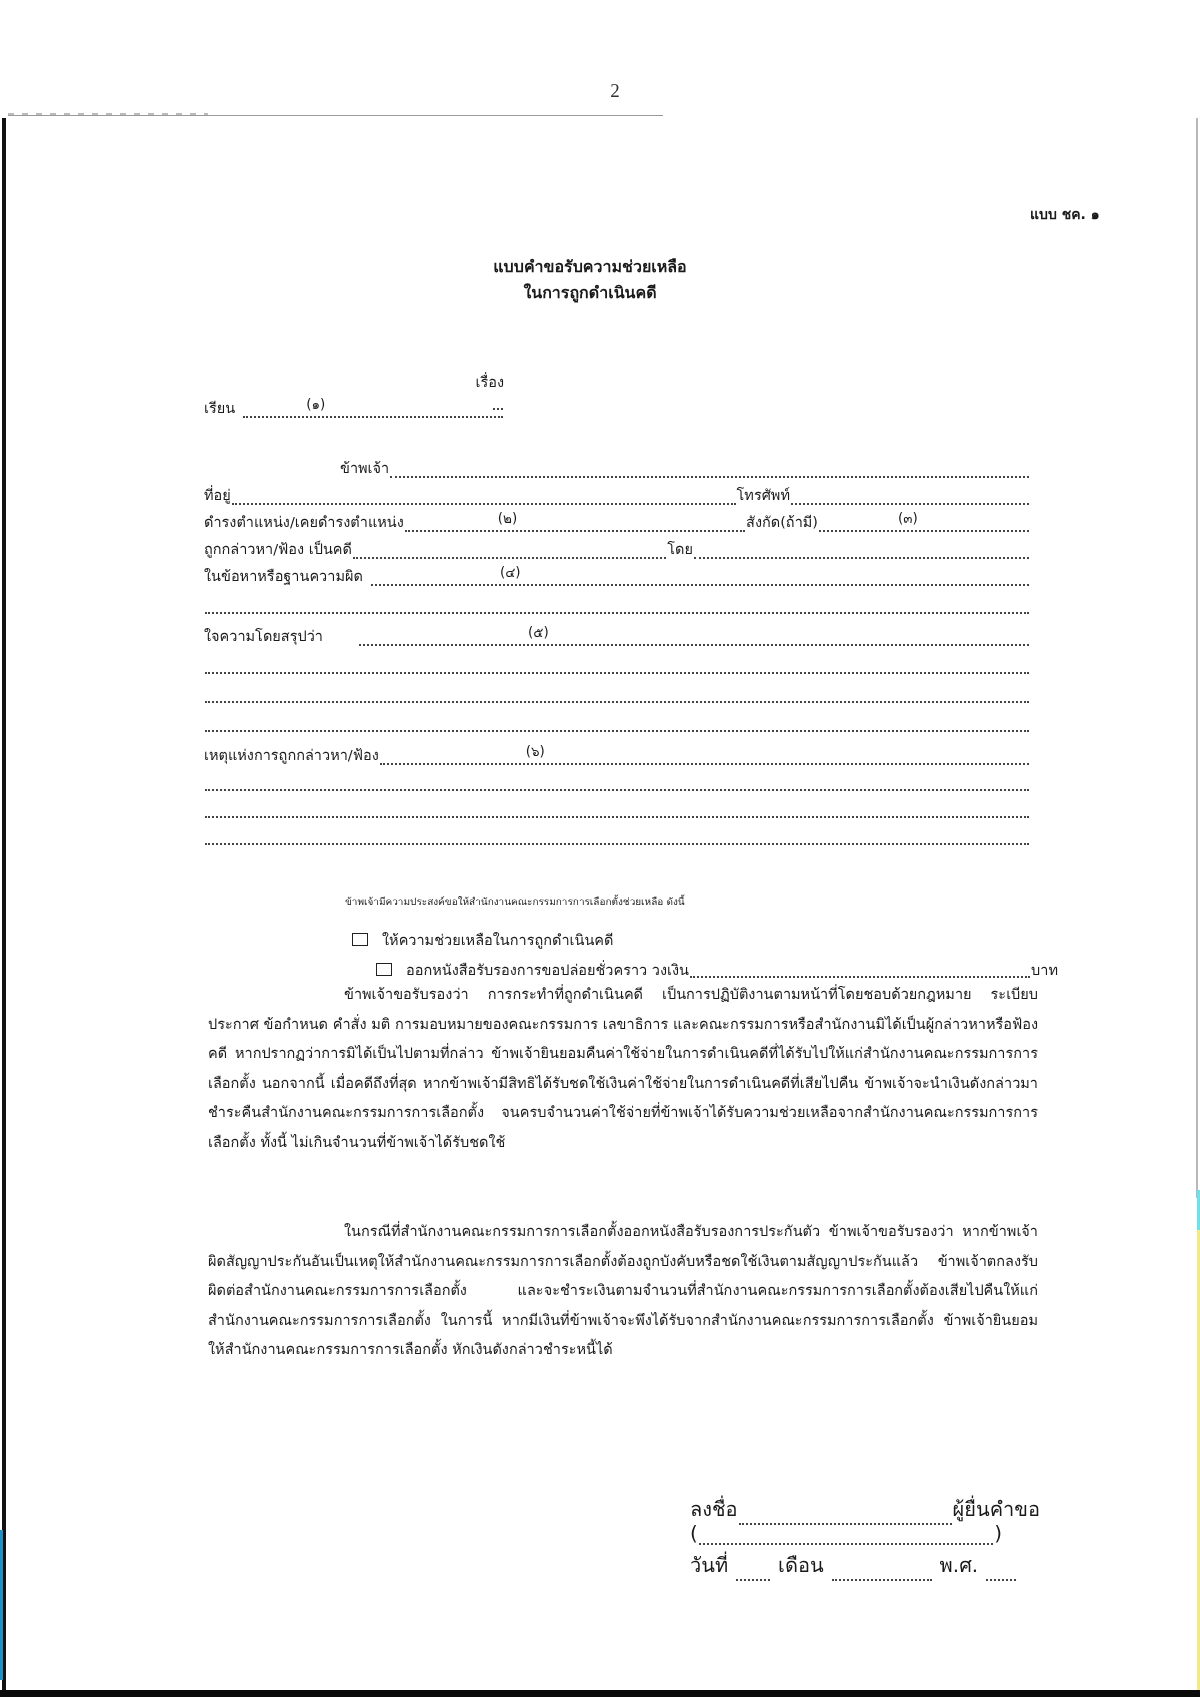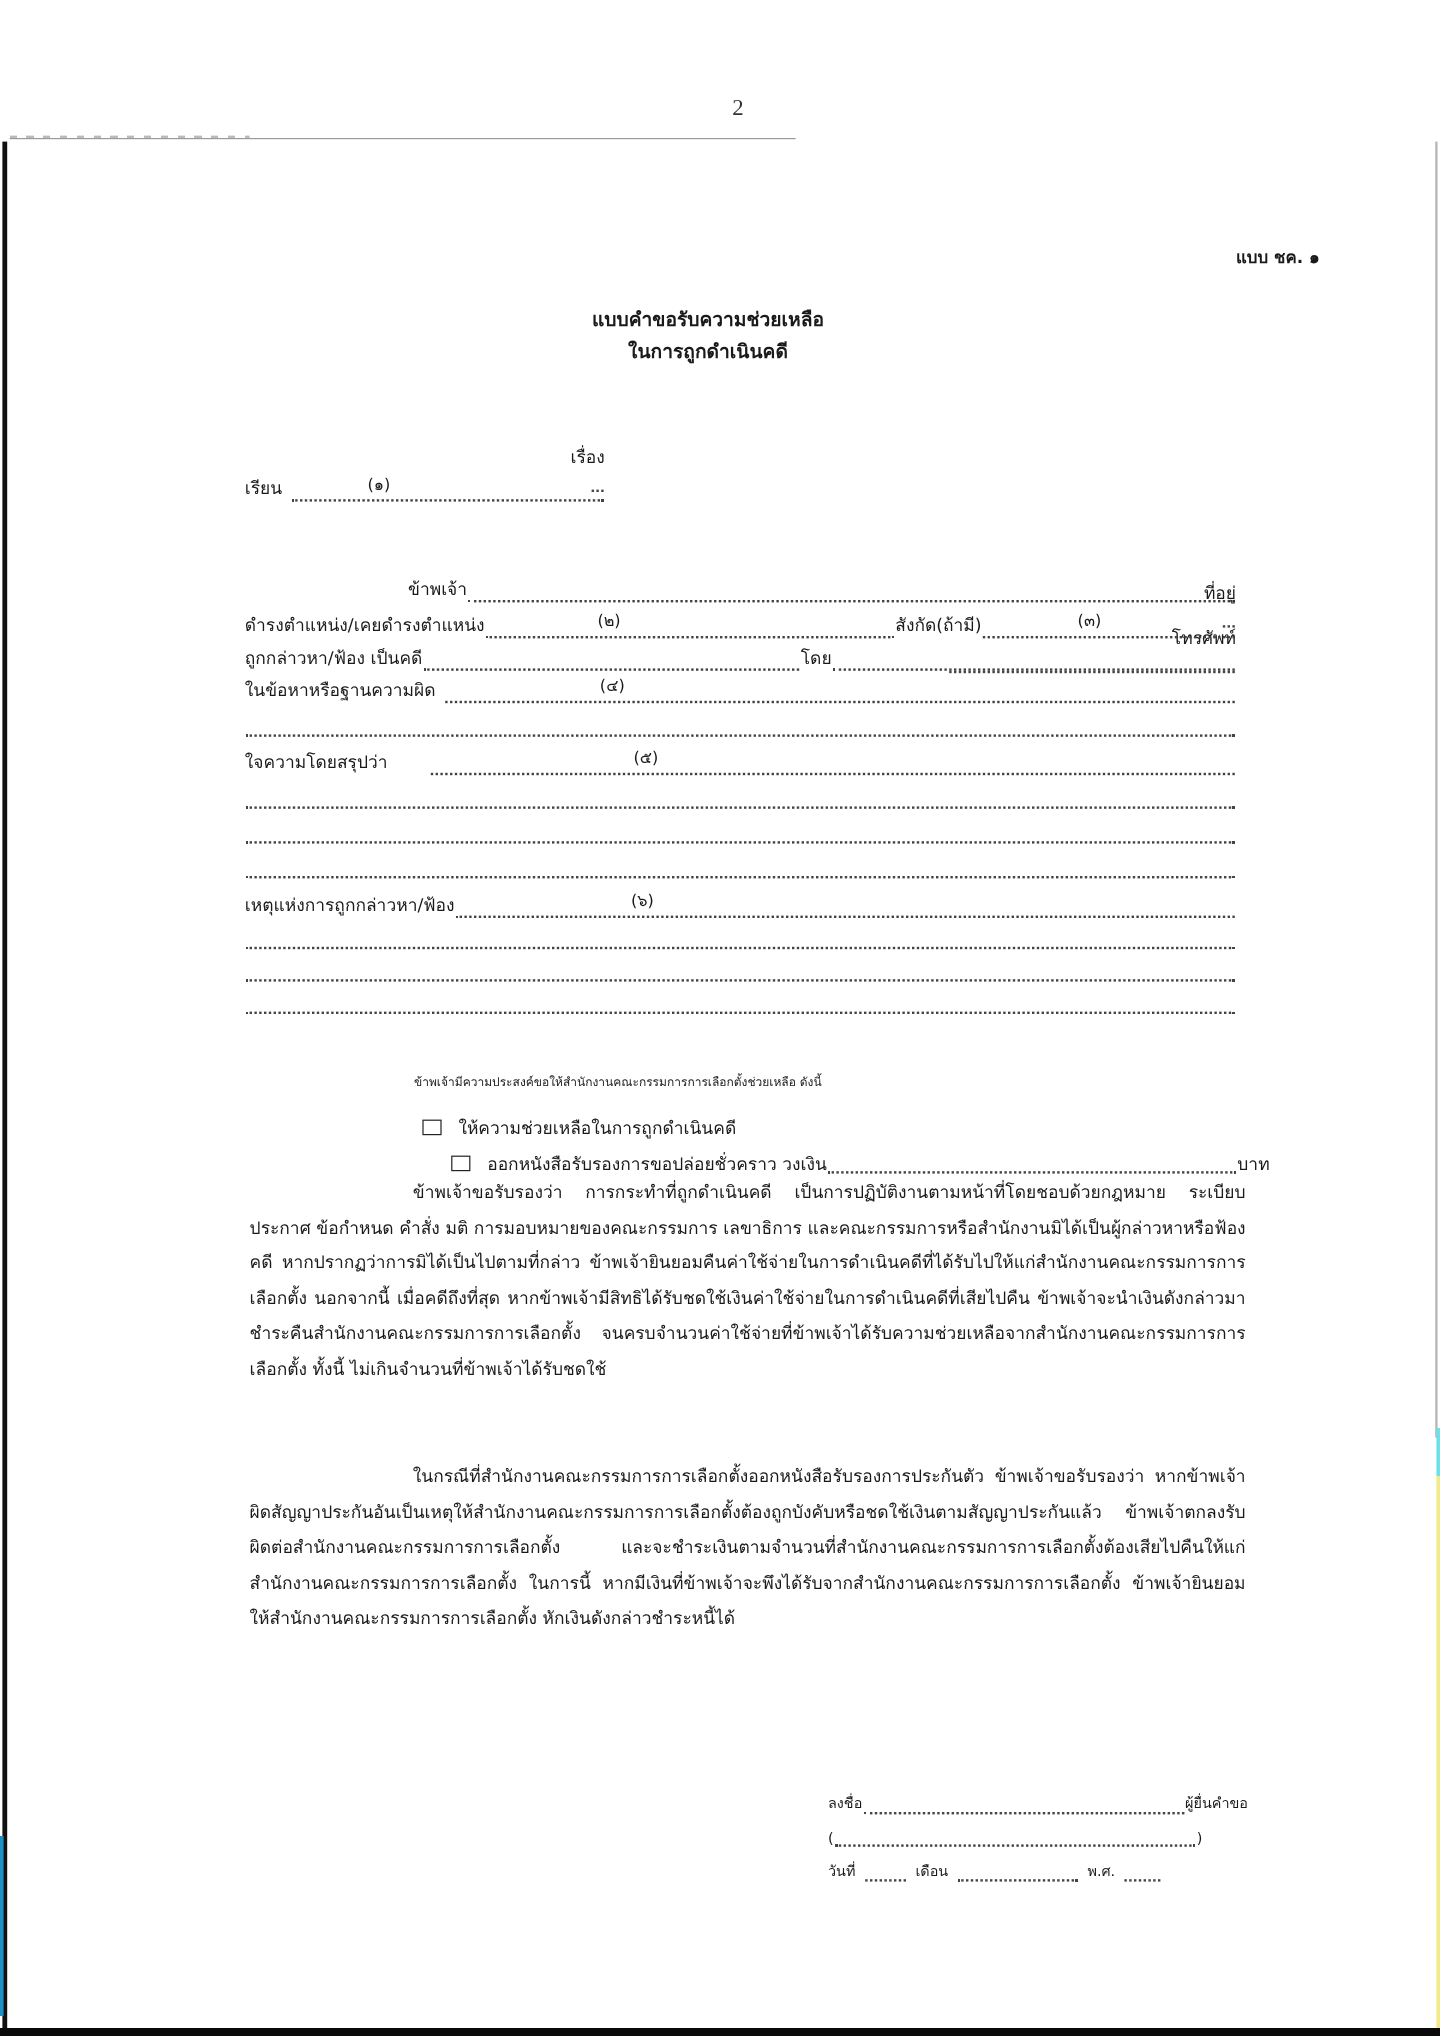--- a/index.html
+++ b/index.html
@@ -43,21 +43,21 @@
 
   .para {
     position: absolute; left: 208px; width: 830px; font-size: 14.5px;
     line-height: 29.5px; text-align: justify;
   }
   .para .indent { display: inline-block; width: 136px; }
   .checkbox-row { position: absolute; font-size: 14.5px; display: flex; align-items: center; }
   .checkbox {
     width: 14px; height: 11px; border: 1.5px solid #222; margin-right: 14px; display: inline-block;
   }
-  .sig { position: absolute; font-size: 12px; display: flex; align-items: flex-end; white-space: nowrap; }
+  .sig { position: absolute; font-size: 20px; display: flex; align-items: flex-end; white-space: nowrap; }
 </style>
 </head>
 <body>
 
 <div class="abs page-number">2</div>
 <div class="abs top-rule"></div>
 <div class="abs top-dash"></div>
 <div class="abs left-border"></div>
 <div class="abs left-blue"></div>
 <div class="abs right-border"></div>
@@ -73,26 +73,26 @@
   <span>เรื่อง</span>
   <span class="dots" style="margin-left:8px;"></span>
 </div>
 <div class="line" style="left:204px; top:398px; width:300px;">
   <span>เรียน</span>
   <span class="dots" style="margin-left:8px;">
     <span class="marker" style="left:62px;">(๑)</span>
   </span>
 </div>
 
-<div class="line" style="left:340px; top:458px; width:690px;margin-top:24px;">
+<div class="line" style="left:340px; top:458px; width:690px;">
   <span>ข้าพเจ้า</span>
   <span class="dots"></span>
 </div>
 
-<div class="line" style="left:204px; top:485px; width:826px;flex-direction:column;">
+<div class="line" style="left:204px; top:485px; width:826px;">
   <span>ที่อยู่</span>
   <span class="dots"></span>
   <span>โทรศัพท์</span>
   <span class="dots fixed-dots" style="width:238px;"></span>
 </div>
 
 <div class="line" style="left:204px; top:512px; width:826px;">
   <span>ดำรงตำแหน่ง/เคยดำรงตำแหน่ง</span>
   <span class="dots">
     <span class="marker" style="left:92px;">(๒)</span>

